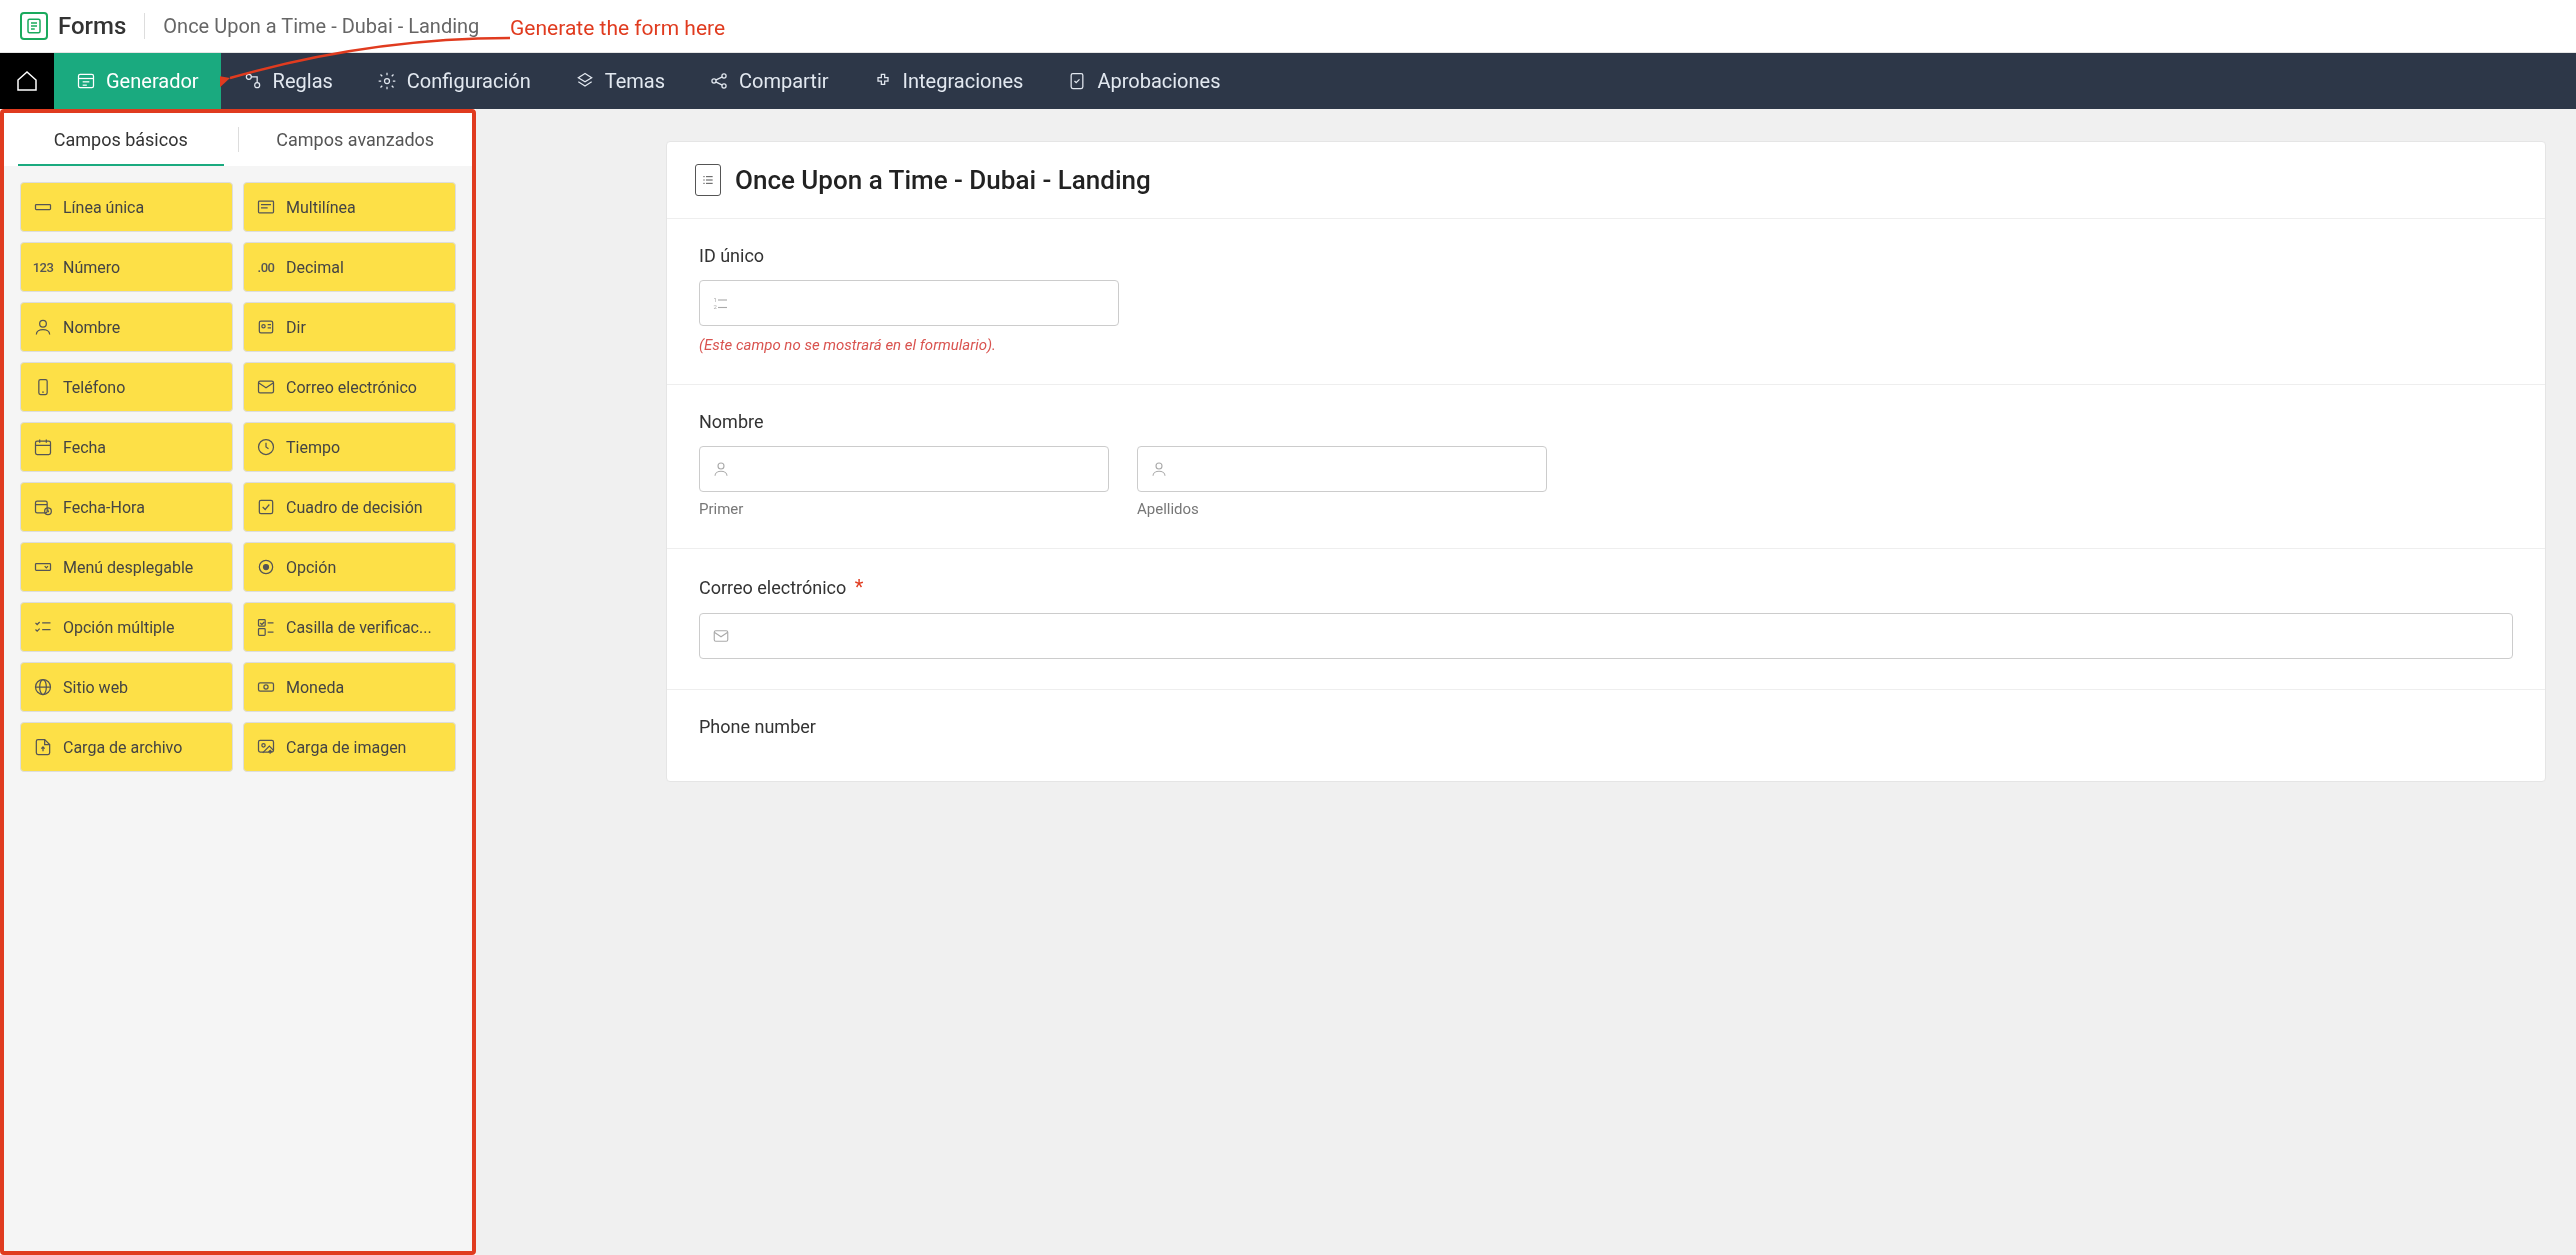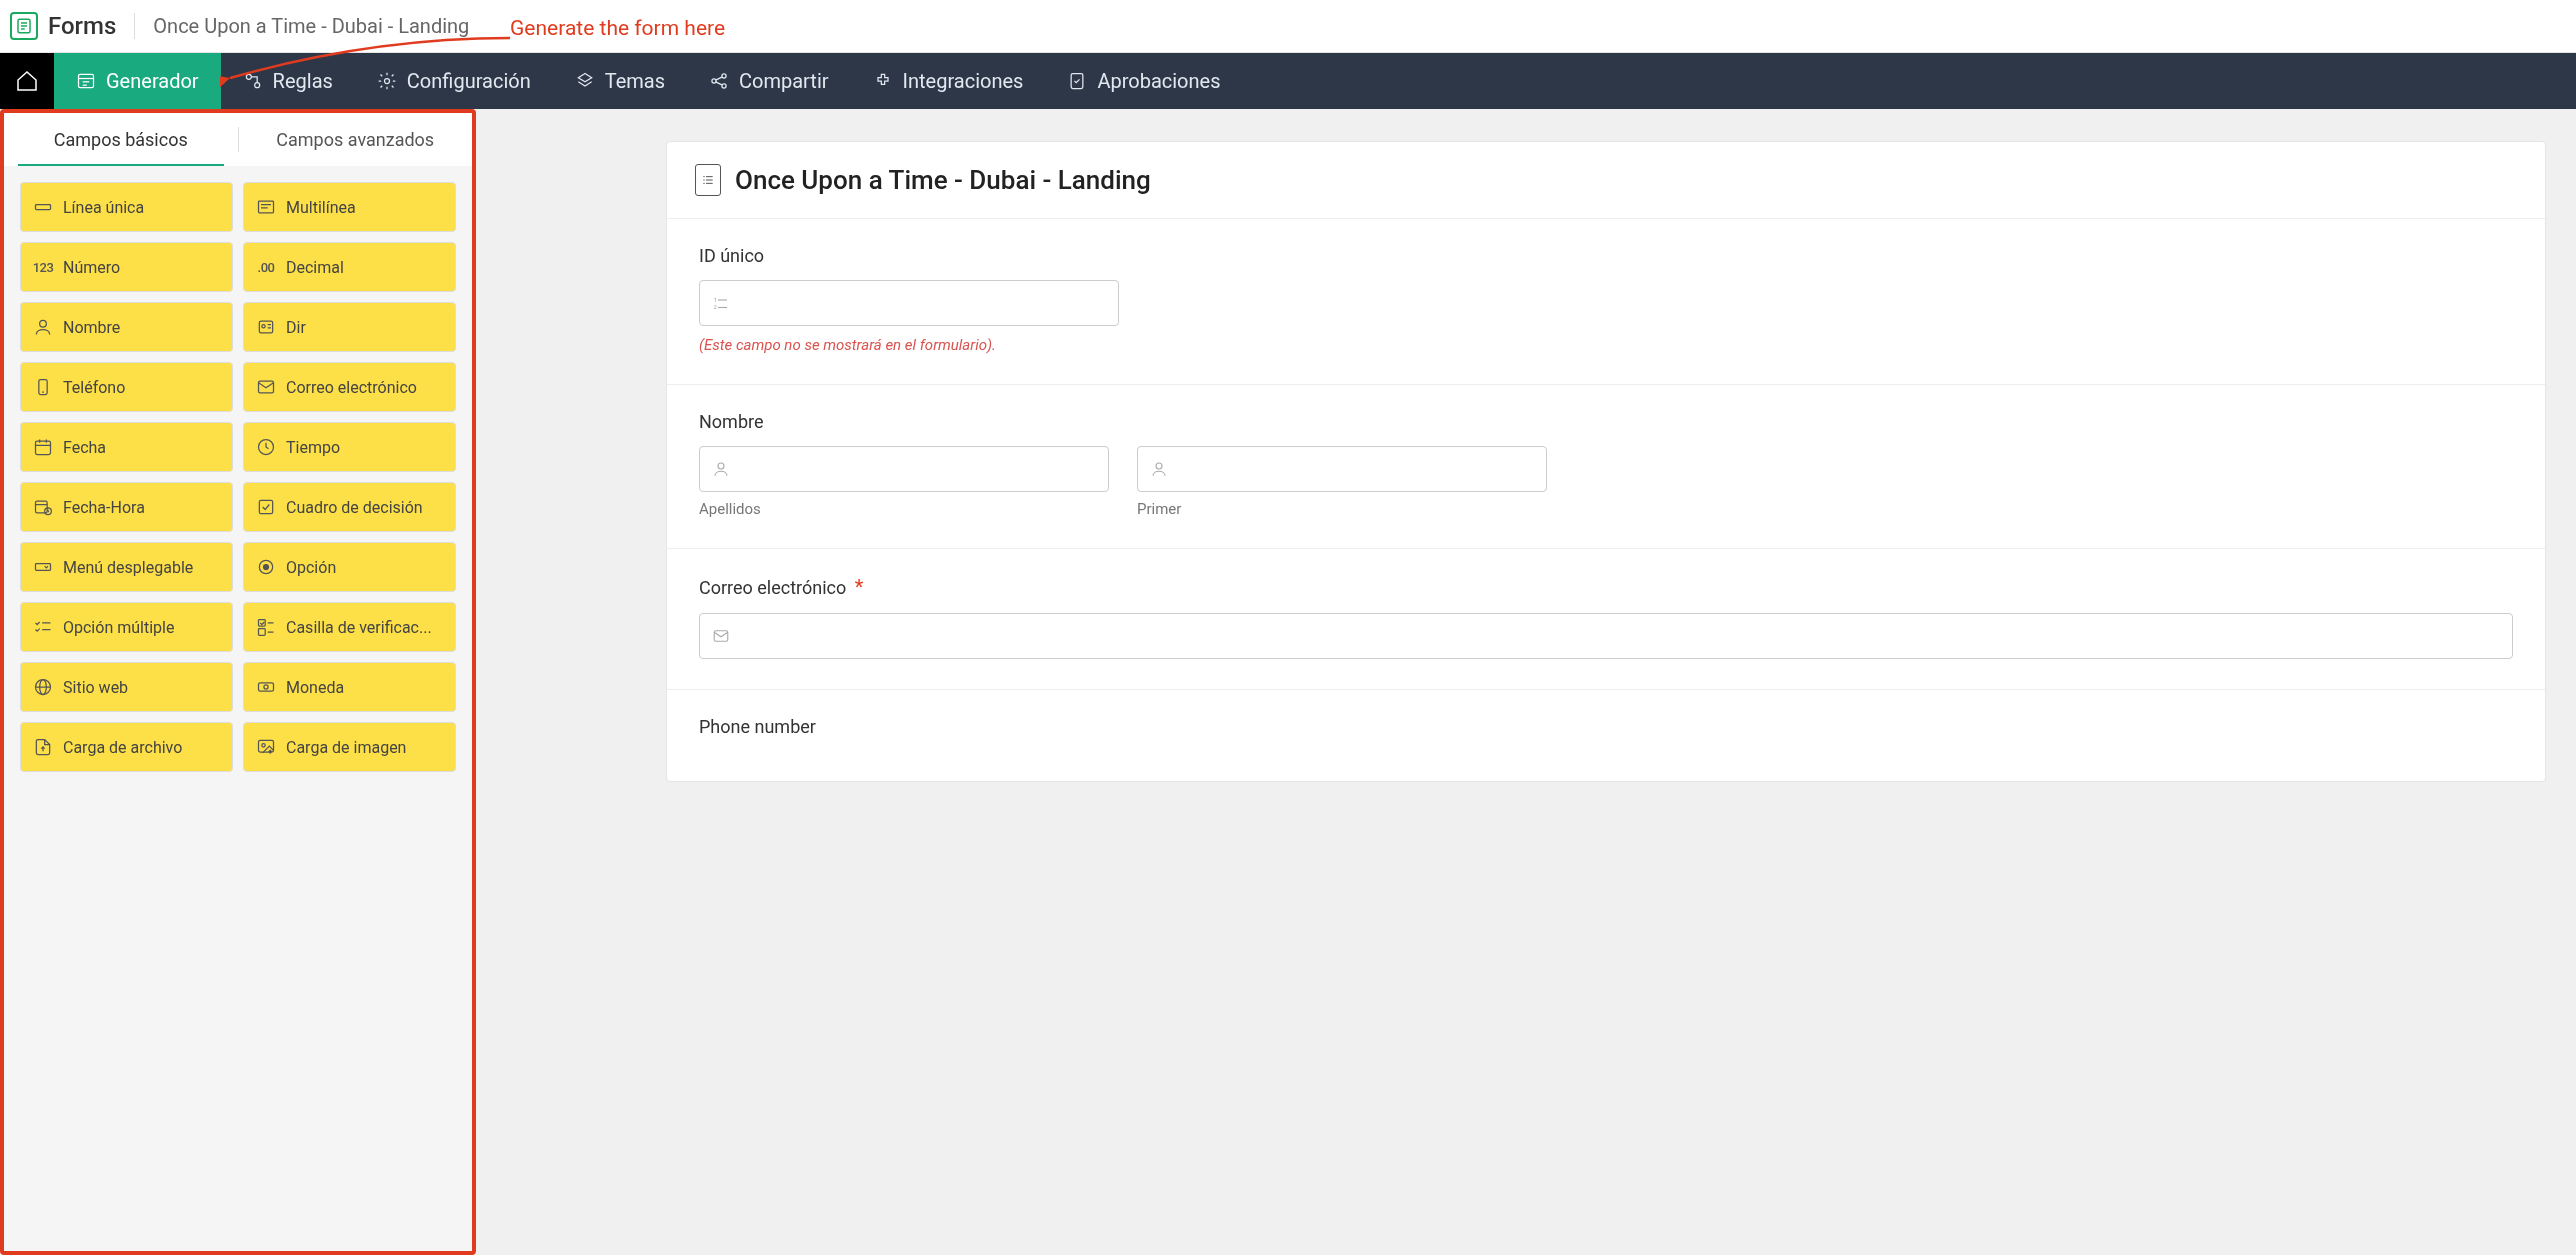--- a/index.html
+++ b/index.html
@@ -1,18 +1,18 @@
 <!DOCTYPE html>
 <html><head>
 <meta charset="utf-8">
 <style>
 * { margin: 0; padding: 0; box-sizing: border-box; }
 body { font-family: -apple-system, BlinkMacSystemFont, "Segoe UI", Roboto, sans-serif; background: #fff; color: #333; }
 
-.topbar { display: flex; align-items: center; height: 53px; padding: 0 10px; border-bottom: 1px solid #e5e5e5; }
+.topbar { display: flex; align-items: center; height: 53px; padding: 0 20px; border-bottom: 1px solid #e5e5e5; }
 .app-logo { display: flex; align-items: center; gap: 10px; }
 .app-logo-icon { width: 28px; height: 28px; border: 2px solid #1aaa5d; border-radius: 4px; display: flex; align-items: center; justify-content: center; color: #1aaa5d; font-weight: bold; }
 .app-name { font-size: 24px; font-weight: 500; }
 .divider { width: 1px; height: 26px; background: #ddd; margin: 0 18px; }
 .form-title { font-size: 20px; color: #666; }
 
 .annotation { position: absolute; top: 16px; left: 510px; color: #e03b1f; font-size: 21px; z-index: 100; pointer-events: none; }
 .arrow-svg { position: absolute; top: 28px; left: 220px; z-index: 100; pointer-events: none; }
 
 .navbar { display: flex; background: #2d3748; height: 56px; align-items: stretch; }
@@ -397,30 +397,30 @@
       <div class="form-section">
         <div class="section-label">Nombre</div>
         <div class="name-row">
           <div class="name-col">
             <div class="field-input">
               <span class="input-icon"><svg viewBox="0 0 24 24">
                     <circle cx="12" cy="8" r="4"></circle>
                     <path d="M4 21c0-4 4-6 8-6s8 2 8 6"></path>
                   </svg></span>
             </div>
-            <div class="sub-label">Apellidos</div>
+            <div class="sub-label">Primer</div>
           </div>
           <div class="name-col">
             <div class="field-input">
               <span class="input-icon"><svg viewBox="0 0 24 24">
                     <circle cx="12" cy="8" r="4"></circle>
                     <path d="M4 21c0-4 4-6 8-6s8 2 8 6"></path>
                   </svg></span>
             </div>
-            <div class="sub-label">Primer</div>
+            <div class="sub-label">Apellidos</div>
           </div>
         </div>
       </div>
 
       <div class="form-section">
         <div class="section-label">
           <span>Correo electrónico</span>
           <span class="req">*</span>
         </div>
         <div class="field-input">

